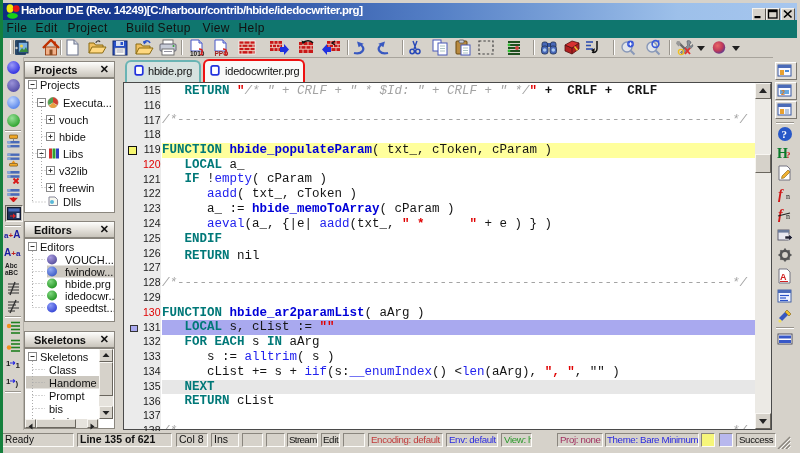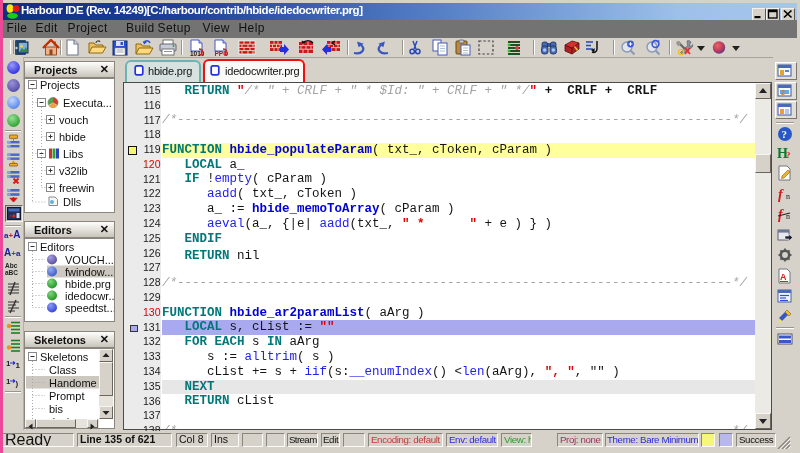--- a/index.html
+++ b/index.html
@@ -1,25 +1,25 @@
 <!DOCTYPE html>
 <html><head>
 <meta charset="utf-8">
 <style>
 html,body{margin:0;padding:0;}
 #win{position:relative;width:800px;height:453px;background:#d6d2ca;font-family:"Liberation Sans",sans-serif;overflow:hidden;
- border-left:3px solid #ec4899;border-right:3px solid #d6d2ca;box-sizing:border-box;}
+ border-left:3px solid #15803d;border-right:3px solid #d6d2ca;box-sizing:border-box;}
 .abs{position:absolute;}
 
 #titlebar{position:absolute;left:0px;top:3px;width:794px;height:17px;background:linear-gradient(90deg,#0e2e82 0%,#1c4098 22%,#5580c6 55%,#9dc0ea 85%,#a6c6ee 100%);}
 #title-text{position:absolute;left:18px;top:0.5px;color:#fff;font-weight:bold;font-size:11.5px;letter-spacing:-0.45px;white-space:nowrap;}
 .winbtn{position:absolute;top:5px;width:14px;height:13px;background:#d6d2ca;border-top:1px solid #f4f2ee;border-left:1px solid #f4f2ee;border-right:1px solid #5a5650;border-bottom:1px solid #5a5650;box-sizing:border-box;line-height:0;}
 .winbtn svg{display:block;}
 
-#menubar{position:absolute;left:0px;top:20px;width:794px;height:18px;background:#737373;}
+#menubar{position:absolute;left:0px;top:20px;width:794px;height:18px;background:#0f766e;}
 .menu{position:absolute;top:0.5px;font-size:12px;letter-spacing:0.4px;color:#111;}
 
 #toolbar{position:absolute;left:3px;top:38px;width:794px;height:19px;background:#d6d2ca;border-bottom:1px solid #a8a49c;}
 .tbi{position:absolute;top:1px;width:20px;height:17px;}
 .tbsep{position:absolute;top:2px;width:1px;height:15px;background:#9a968e;border-right:1px solid #fff;}
 
 #lbar{position:absolute;left:0px;top:57px;width:20px;height:373px;background:#d6d2ca;border-right:1px solid #b4b0a8;}
 .lbi{position:absolute;left:2.5px;width:15px;height:15px;}
 .lbsep{position:absolute;left:2px;width:16px;height:1px;background:#9a968e;border-bottom:1px solid #fff;}
 
@@ -822,21 +822,21 @@
  </svg>
  <div class="abs" style="left:773px;top:327px;width:18px;height:1px;background:#9a968e;border-bottom:1px solid #fff"></div>
  <svg class="abs" style="left:774px;top:331px" width="16" height="16" viewBox="0 0 16 16">
   <rect x="1" y="3" width="14" height="10" fill="#fff" stroke="#445" stroke-width="0.9"></rect>
   <rect x="2" y="4.5" width="12" height="3" fill="#3858c8"></rect>
         <rect x="2" y="9" width="12" height="3" fill="#3858c8"></rect>
  </svg>
 </div>
 
 <div id="status">
- <div class="sb" style="left:2px;width:72px;font-size:16px;letter-spacing:0">Ready</div>
+ <div class="sb" style="left:2px;width:72px;font-size:10px;letter-spacing:0">Ready</div>
  <div class="sb" style="left:77px;width:95px;font-weight:bold;font-size:10.5px;letter-spacing:0">Line 135 of 621</div>
  <div class="sb" style="left:176px;width:32px;font-size:10.5px;letter-spacing:0">Col 8</div>
  <div class="sb" style="left:211px;width:28px;font-size:10.5px;letter-spacing:0">Ins</div>
  <div class="sb" style="left:242px;width:21px;"></div>
  <div class="sb" style="left:266px;width:19px;"></div>
  <div class="sb" style="left:287px;width:31px;padding-left:1px;letter-spacing:-0.6px">Stream</div>
  <div class="sb" style="left:321px;width:19px;padding-left:1px;">Edit</div>
  <div class="sb" style="left:343px;width:22px;"></div>
  <div class="sb" style="left:368px;width:75px;color:#c03a3a">Encoding: default</div>
  <div class="sb" style="left:446px;width:52px;color:#2a2ae0">Env: default</div>

